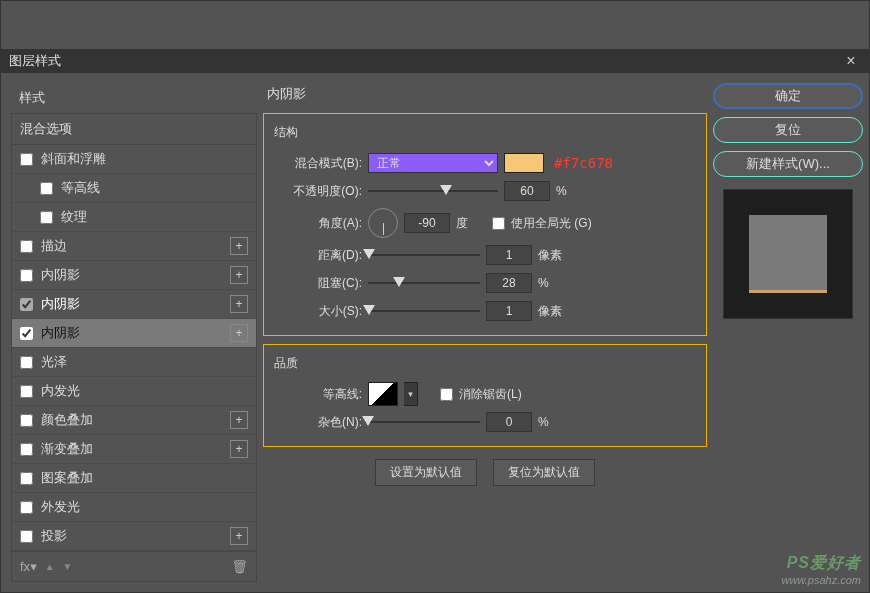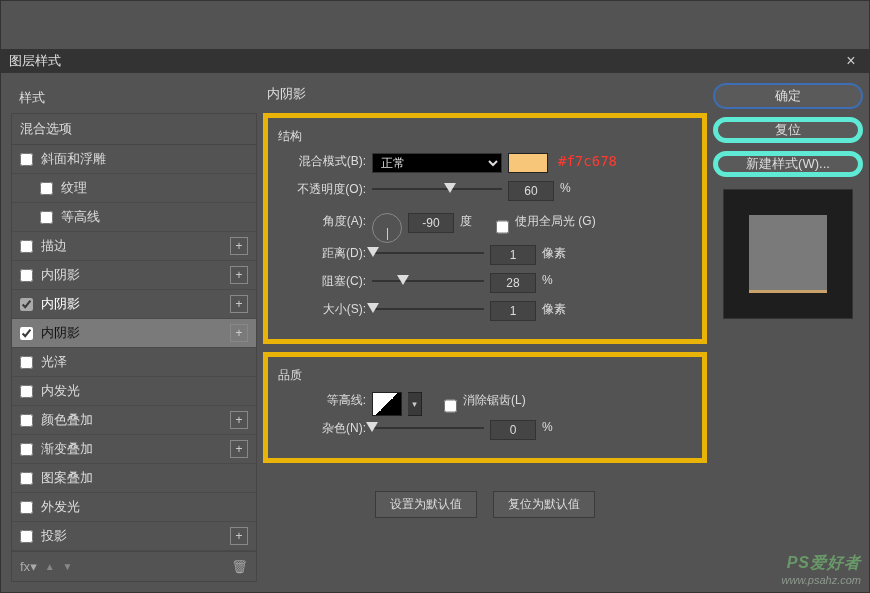--- a/index.html
+++ b/index.html
@@ -22,41 +22,41 @@
 .item.checked { color: #fff; }
 .item.checked input[type=checkbox] { accent-color: #aaa; }
 .item.selected { background: #7a7a7a; color: #111; }
 .item.selected input[type=checkbox] { accent-color: #fff; }
 .spacer { flex: 1; }
 .list-footer { height: 30px; display: flex; align-items: center; padding: 0 8px; gap: 8px; color: #aaa; font-size: 13px; border-top: 1px solid #464646; }
 .list-footer .fill { flex: 1; }
 
 .mid { flex: 1; display: flex; flex-direction: column; gap: 8px; color: #ddd; font-size: 12px; }
 .mid-title { font-size: 13px; padding: 2px 4px; }
-.group { border: 5px solid #eab308; padding: 10px; }
+.group { border: 1px solid #eab308; padding: 10px; }
 .group .gtitle { font-size: 12px; color: #ddd; margin-bottom: 8px; }
-.row { display: flex; height: 28px; gap: 6px; }
+.row { display: flex; align-items: center; height: 28px; gap: 6px; }
 .row .label { width: 88px; text-align: right; color: #ddd; }
-select { background: #000000; color: #ddd; border: 1px solid #333; height: 20px; font-size: 12px; padding: 0 4px; }
+select { background: #8b5cf6; color: #ddd; border: 1px solid #333; height: 20px; font-size: 12px; padding: 0 4px; }
 .swatch { width: 40px; height: 20px; border: 1px solid #222; display: inline-block; }
 .annot { color: #ff3b30; font-size: 14px; font-family: monospace; margin-left: 4px; }
 .slider { position: relative; height: 16px; }
 .slider .track { position: absolute; left: 0; right: 0; top: 7px; height: 2px; background: #333; }
 .slider .thumb { position: absolute; top: 2px; width: 0; height: 0; border-left: 6px solid transparent; border-right: 6px solid transparent; border-top: 10px solid #ddd; transform: translateX(-6px); }
 .numbox { width: 46px; height: 20px; background: #454545; border: 1px solid #333; color: #ddd; font-size: 12px; text-align: center; }
 .unit { width: 30px; color: #ddd; }
 .angle-dial { width: 30px; height: 30px; border: 1px solid #888; border-radius: 50%; position: relative; background: #535353; }
 .angle-dial .hand { position: absolute; left: 50%; top: 50%; width: 1px; height: 12px; background: #ccc; transform-origin: top center; transform: rotate(0deg); }
 .contour { width: 30px; height: 24px; background: linear-gradient(135deg, #fff 50%, #000 50%); border: 1px solid #222; display: inline-block; }
 .contour-dd { width: 14px; height: 24px; background: #3a3a3a; border: 1px solid #222; border-left: none; display: inline-flex; align-items: center; justify-content: center; color: #ccc; font-size: 9px; }
 .btn-inline { background: #5a5a5a; border: 1px solid #3a3a3a; color: #ddd; padding: 4px 14px; font-size: 12px; cursor: pointer; }
-.btnrow { display: flex; gap: 16px; justify-content: center; margin-top: 20px; }
+.btnrow { display: flex; gap: 16px; justify-content: center; margin-top: 4px; }
 
 .right { width: 150px; display: flex; flex-direction: column; gap: 8px; align-items: stretch; }
-.btn { height: 26px; border-radius: 13px; background: #5a5a5a; border: 5px solid #5eead4; color: #ddd; font-size: 13px; display: inline-flex; align-items: center; justify-content: center; cursor: pointer; }
+.btn { height: 26px; border-radius: 13px; background: #5a5a5a; border: 1px solid #5eead4; color: #ddd; font-size: 13px; display: inline-flex; align-items: center; justify-content: center; cursor: pointer; }
 .btn.primary { border: 2px solid #3d6db5; }
 .preview-cb { display: flex; align-items: center; gap: 6px; font-size: 13px; color: #ddd; justify-content: center; margin-top: 2px; }
 .preview-box { width: 130px; height: 130px; background: #1e1e1e; border: 1px solid #333; margin: 4px auto 0; display: flex; align-items: center; justify-content: center; }
 .preview-inner { width: 78px; height: 78px; background: #7a7a7a; border-bottom: 3px solid #caa26a; }
 
 .watermark { position: absolute; right: 8px; bottom: 6px; color: rgba(200,220,200,0.5); font-size: 11px; font-style: italic; text-align: right; }
 .watermark .big { font-size: 16px; font-weight: bold; color: rgba(120,200,120,0.6); letter-spacing: 1px; }
 </style>
 </head>
 <body>
@@ -72,25 +72,25 @@
       <div class="left-header">样式</div>
       <div class="styles-list">
         <div class="blend-opts">混合选项</div>
         <div id="items-container">
             <div class="item">
               <input type="checkbox" style="">
               <span class="lbl">斜面和浮雕</span>
             </div>
             <div class="item indent">
               <input type="checkbox" style="">
+              <span class="lbl">等高线</span>
+            </div>
+            <div class="item indent">
+              <input type="checkbox" style="">
               <span class="lbl">纹理</span>
-            </div>
-            <div class="item indent">
-              <input type="checkbox" style="">
-              <span class="lbl">等高线</span>
             </div>
             <div class="item">
               <input type="checkbox" style="">
               <span class="lbl">描边</span>
               <span class="plusbtn">+</span>
             </div>
             <div class="item">
               <input type="checkbox" style="">
               <span class="lbl">内阴影</span>
               <span class="plusbtn">+</span>

